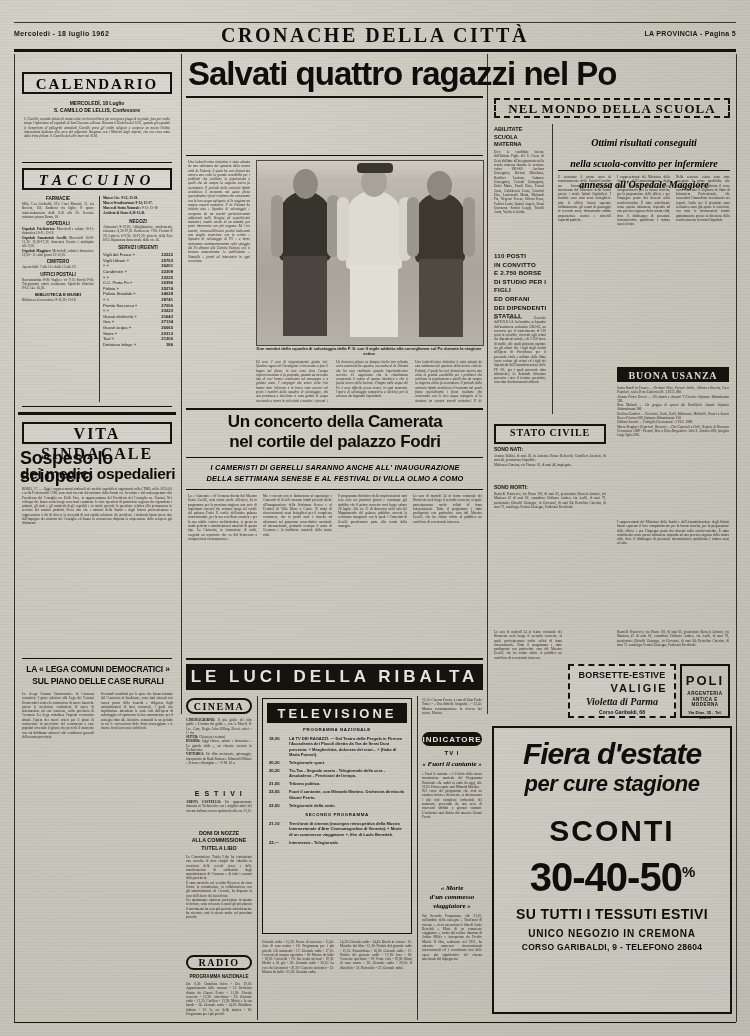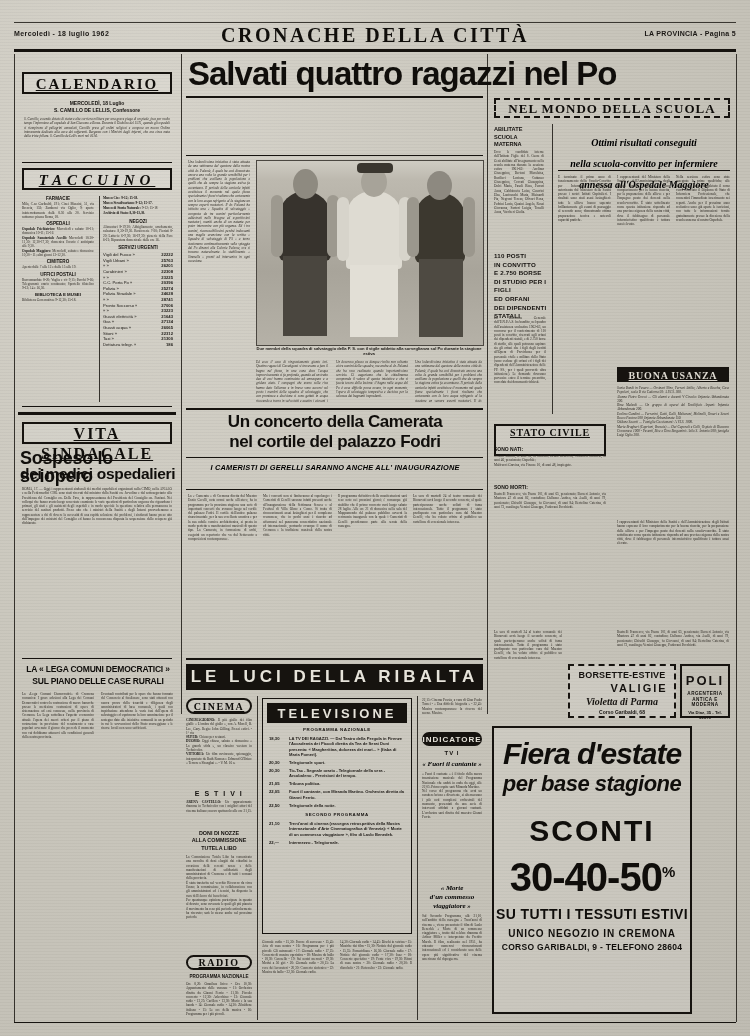--- a/index.html
+++ b/index.html
@@ -36,21 +36,20 @@
   #mast-rule-bot{position:absolute;left:14px;top:49px;width:722px;height:3px;background:#16130f;}
 
   
   .colrule{position:absolute;width:1px;background:#35322c;}
 
   
   .plate{
     border:2px solid #16130f;box-sizing:border-box;text-align:center;
     font-family:"Liberation Serif",serif;font-weight:bold;color:#100e0b;
     background:rgba(255,255,255,.10);
-    text-decoration:underline;
   }
   .dashed-plate{
     border:2px dashed #16130f;box-sizing:border-box;text-align:center;
     font-family:"Liberation Serif",serif;font-weight:bold;color:#100e0b;
   }
   .blackplate{
     background:#16130f;color:#e6e3da;text-align:center;
     font-family:"Liberation Sans",sans-serif;font-weight:bold;letter-spacing:2px;
     display:flex;align-items:center;justify-content:center;
   }
@@ -269,20 +268,21 @@
   <div class="box micro ital" style="left:256px;top:360px;width:72px;height:42px;overflow:hidden;">Ed ecco il caso di ringraziamento giunto ieri. Quattro ragazzi di Cavatigozzi si trovavano a fare il bagno nel fiume, in una zona dove l'acqua improvvisamente si fa profonda, quando ad un tratto due di essi hanno cominciato ad annaspare e a gridare aiuto. I compagni che erano sulla riva hanno dato l'allarme e in breve sono accorsi sul posto i membri della squadra di salvataggio, che con prontezza e decisione si sono gettati in acqua riuscendo a trarre in salvo tutti e quattro i giovani, i quali erano ormai allo stremo delle forze. I quattro ragazzi, una volta riportati a riva e praticate le prime cure, si sono ripresi rapidamente.</div>
   <div class="box micro ital" style="left:336px;top:360px;width:72px;height:42px;overflow:hidden;">Un doveroso plauso va dunque rivolto non soltanto ai tre uomini della squadra, ma anche al dr. Palamà che ha reso realizzato quando importantissimo servizio. Ci auguriamo che la cittadinanza comprenda il valore di questa iniziativa e che si faccia tesoro della lezione: il bagno nelle acque del Po è cosa difficile possa essere, in ogni momento, l'opera di salvataggio tempestiva e decisiva per la salvezza dei bagnanti imprudenti.</div>
   <div class="box micro ital" style="left:415px;top:360px;width:67px;height:42px;overflow:hidden;">Una lodevolissima iniziativa è stata attuata da una settimana dal questore della nostra città dr. Palamà, il quale ha così dimostrato ancora una volta la grande sensibilità per i problemi che assillano la popolazione e quelli che da sempre la stagione estiva fa accentuare. Il periodo della canicola infatti costituisce il momento nel quale fiume specialmente i fiumi risultano che certamente con le loro acque refrigerio al la stagione un sempre esperti nuotatori. Il dr. Palamà ha istituito una « Squadra di salvataggio » composta da tre uomini particolarmente addestrati nelle bisogna ed esperitissimi nuotatori, muniti anche di un natante per poter intervenire con più urgenza. Ed i tre uomini, riconoscibilissimi perché indossanti una maglia arancione con la scritta « Squadra di salvataggio di PS » a turno stazionano continuativamente sulla spiaggia del Po dinanzi alle Colonie Palama, ove si trovano naturalmente lo stabilimento « Sirenella » pronti ad intervenire in ogni occasione.</div>
 
   <div class="box rule hr2" style="left:186px;top:408px;width:297px;"></div>
 
   <div class="box center hl" style="left:186px;top:412px;width:298px;font-size:17px;line-height:20px;letter-spacing:-.4px;">Un concerto della Camerata</div>
   <div class="box center hl" style="left:186px;top:432px;width:298px;font-size:17px;line-height:20px;letter-spacing:-.4px;">nel cortile del palazzo Fodri</div>
   <div class="box rule hr1" style="left:186px;top:457px;width:297px;"></div>
   <div class="box center bold ital" style="left:188px;top:462px;width:294px;font-size:7.4px;line-height:11px;letter-spacing:.2px;font-family:'Liberation Sans',sans-serif;">I CAMERISTI DI GERELLI SARANNO ANCHE ALL' INAUGURAZIONE</div>
+  <div class="box center bold ital" style="left:188px;top:473px;width:294px;font-size:7.4px;line-height:11px;letter-spacing:.2px;font-family:'Liberation Sans',sans-serif;">DELLA SETTIMANA SENESE E AL FESTIVAL DI VILLA OLMO A COMO</div>
   <div class="box rule hr1" style="left:186px;top:489px;width:297px;"></div>
 
   <div class="box micro" style="left:188px;top:494px;width:69px;height:158px;overflow:hidden;">La « Camerata » di Cremona diretta dal Maestro Ennio Gerelli, nota ormai anche all'estero, ha in programma per la prossima stagione una serie di importanti concerti che avranno luogo nel cortile del palazzo Fodri. Il cortile dell'antico palazzo rinascimentale, per la sua eccellente acustica e per la sua nobile cornice architettonica, si presta in modo perfetto a manifestazioni musicali di questo tipo. La Camerata, in formazione di archi, eseguirà un repertorio che va dal Settecento a composizioni contemporanee.</div>
   <div class="box micro" style="left:263px;top:494px;width:69px;height:158px;overflow:hidden;">Ma i concerti non si limiteranno al capoluogo: i Cameristi di Gerelli saranno infatti presenti anche all'inaugurazione della Settimana Senese e al Festival di Villa Olmo a Como. Si tratta di riconoscimenti assai lusinghieri per il complesso cremonese, che in pochi anni è riuscito ad affermarsi nel panorama concertistico nazionale ed internazionale, portando ovunque il nome di Cremona e la tradizione musicale della nostra città.</div>
   <div class="box micro" style="left:338px;top:494px;width:69px;height:158px;overflow:hidden;">Il programma definitivo delle manifestazioni sarà reso noto nei prossimi giorni; è comunque già stabilito che il primo concerto avrà luogo sabato 28 luglio. Alle ore 21 di domenica nella sala del Mappamondo del palazzo pubblico avverrà la cerimonia inaugurale con la quale i Cameristi di Gerelli prenderanno parte alla serata della rassegna.</div>
   <div class="box micro" style="left:413px;top:494px;width:69px;height:158px;overflow:hidden;">La sera di martedì 24 al teatro comunale dei Rinnovati avrà luogo il secondo concerto, al quale parteciperanno anche solisti di fama internazionale. Tutto il programma è stato predisposto con particolare cura dal Maestro Gerelli, che ha voluto offrire al pubblico un cartellone di eccezionale interesse.</div>
 
   <div class="box dashed-plate" style="left:494px;top:98px;width:236px;height:20px;line-height:17px;font-size:13px;letter-spacing:1px;">NEL MONDO DELLA SCUOLA</div>
 
   <div class="box hdr-sans" style="left:494px;top:126px;width:50px;font-size:5.6px;line-height:7.5px;white-space:pre-line;">ABILITATE
@@ -310,21 +310,21 @@
   <div class="box micro" style="left:676px;top:175px;width:54px;height:218px;overflow:hidden;">Nella sessione estiva sono state assegnate le prime qualifiche; alle allieve che hanno completato il corso verrà rilasciato il Diploma di Stato di Infermiera Professionale, che consentirà l'immediato inserimento nei reparti. Anche per il prossimo anno scolastico sono già aperte le iscrizioni, con tutte le informazioni fornite gratuitamente presso la direzione della scuola annessa al nostro Ospedale.</div>
 
   <div class="box plate" style="left:617px;top:367px;width:112px;height:15px;line-height:13px;font-size:10px;letter-spacing:.8px;background:#16130f;color:#ddd9d0;border-color:#16130f;">BUONA USANZA</div>
   <div class="box micro ital" style="left:617px;top:386px;width:112px;height:128px;overflow:hidden;white-space:pre-line;">Sonia Bondi in Fusaro — Orsinari Nino, Ferrari Attilio, Alberto e Bocche, Case Popolari, scala B via Cadorna 50: A.V.I.S. 500.
 Alunna Pietro Grossi — Gli alunni e docenti V Circolo: Infanzia Abbandonata 300.
 Rina Malardi — Un gruppo di operai del Tessilificio Arpani: Infanzia Abbandonata 200.
 Evelino Gandini — Ferrarini, Gatti, Galli, Maltarani, Molinelli, Omari e Severi Rocco Pastore 500, Infanzia Abbandonata 150.
 Oddone Sacerti — Famiglia Cacciamani: A.V.I.S. 1000.
 Maria Bragheri (Caprioni, Brescia) — Dai Caporali e Colli, Ospizio di Ricovero Cremonese 1000 - Pesenti, Bice e Gino Bergamini: Asilo S. Antonio 500; famiglia Luigi Oglio 300.</div>
 
-  <div class="box plate" style="left:494px;top:424px;width:112px;height:32px;line-height:13px;font-size:10px;letter-spacing:.8px;">STATO CIVILE</div>
+  <div class="box plate" style="left:494px;top:424px;width:112px;height:20px;line-height:13px;font-size:10px;letter-spacing:.8px;">STATO CIVILE</div>
   <div class="box hdr-sans" style="left:494px;top:446px;width:112px;font-size:5px;">SONO NATI:</div>
   <div class="box micro" style="left:494px;top:454px;width:112px;height:28px;overflow:hidden;white-space:pre-line;">Avanzo Bellini, di anni 36, fu Antonio; Bruno Rebecchi, Cavallieri Anacleto, di anni 46, pensionato; Ospedale;
 Malfrucci Gravina, via Firenze 10, di anni 48, impiegato.</div>
   <div class="box hdr-sans" style="left:494px;top:484px;width:112px;font-size:5px;">SONO MORTI:</div>
   <div class="box micro" style="left:494px;top:492px;width:112px;height:132px;overflow:hidden;">Rastrelli Francesco, via Fiume 101, di anni 65, pensionato; Berneri Antonio, via Mantova 47 di anni 82, contadino; Delbono Andrea, via Aselli, di anni 79, pensionato; Ghisolfi Giuseppe, fu Giovanni, di anni 84; Bertolino Caterina, di anni 72, casalinga; Verzini Giuseppe, Padovani Pocchiotti.</div>
 
   <div class="box micro" style="left:617px;top:520px;width:112px;height:104px;overflow:hidden;">I rappresentanti del Ministero della Sanità e dell'Amministrazione degli Istituti hanno espresso il loro compiacimento per la buona riuscita, per la preparazione delle allieve e per l'impegno posto dai docenti nella scuola-convitto. È stato sottolineato come questa istituzione risponda ad una precisa esigenza della nostra città, dove il fabbisogno di personale infermieristico qualificato è tuttora assai elevato.</div>
 
   <div class="box micro" style="left:494px;top:630px;width:68px;height:58px;overflow:hidden;">La sera di martedì 24 al teatro comunale dei Rinnovati avrà luogo il secondo concerto, al quale parteciperanno anche solisti di fama internazionale. Tutto il programma è stato predisposto con particolare cura dal Maestro Gerelli, che ha voluto offrire al pubblico un cartellone di eccezionale interesse.</div>
   <div class="box micro" style="left:617px;top:630px;width:112px;height:58px;overflow:hidden;">Rastrelli Francesco, via Fiume 101, di anni 65, pensionato; Berneri Antonio, via Mantova 47 di anni 82, contadino; Delbono Andrea, via Aselli, di anni 79, pensionato; Ghisolfi Giuseppe, fu Giovanni, di anni 84; Bertolino Caterina, di anni 72, casalinga; Verzini Giuseppe, Padovani Pocchiotti.</div>
@@ -336,23 +336,23 @@
     <div class="center" style="margin-top:2px;font-family:'Liberation Sans',sans-serif;font-weight:bold;font-size:5px;color:#15120f;">Corso Garibaldi, 68</div>
   </div>
 
   <div class="box stamp" style="left:680px;top:664px;width:50px;height:54px;">
     <div class="center" style="margin-top:7px;font-family:'Liberation Sans',sans-serif;font-weight:bold;font-size:13px;letter-spacing:2px;color:#15120f;">POLI</div>
     <div class="center" style="margin-top:3px;font-family:'Liberation Sans',sans-serif;font-weight:bold;font-size:4.6px;letter-spacing:.5px;color:#15120f;">ARGENTERIA</div>
     <div class="center" style="margin-top:1px;font-family:'Liberation Sans',sans-serif;font-weight:bold;font-size:4.6px;letter-spacing:.5px;color:#15120f;">ANTICA E MODERNA</div>
     <div class="center" style="margin-top:3px;font-family:'Liberation Sans',sans-serif;font-weight:bold;font-size:4.2px;color:#15120f;">Via Diaz, 35 - Tel. 21379</div>
   </div>
 
-  <div class="adbox" style="left:492px;top:726px;width:200px;height:288px;">
+  <div class="adbox" style="left:492px;top:726px;width:240px;height:288px;">
     <div class="center" style="margin-top:10px;font-family:'Liberation Sans',sans-serif;font-weight:bold;font-style:italic;font-size:30px;line-height:32px;letter-spacing:-1px;color:#100e0b;">Fiera d'estate</div>
-    <div class="center" style="margin-top:2px;font-family:'Liberation Sans',sans-serif;font-weight:bold;font-style:italic;font-size:22px;line-height:24px;letter-spacing:-.5px;color:#100e0b;">per base stagione</div>
+    <div class="center" style="margin-top:2px;font-family:'Liberation Sans',sans-serif;font-weight:bold;font-style:italic;font-size:22px;line-height:24px;letter-spacing:-.5px;color:#100e0b;">per cure stagione</div>
     <div class="center" style="margin-top:19px;font-family:'Liberation Sans',sans-serif;font-weight:bold;font-size:30px;line-height:32px;letter-spacing:2px;color:#100e0b;">SCONTI</div>
     <div class="center" style="margin-top:4px;position:relative;font-family:'Liberation Sans',sans-serif;font-weight:bold;font-size:40px;line-height:42px;letter-spacing:-1px;color:#100e0b;">
       <span>30-40-50</span><span style="font-size:15px;vertical-align:super;">%</span>
     </div>
     <div class="center" style="margin-top:8px;font-family:'Liberation Sans',sans-serif;font-weight:bold;font-size:14px;letter-spacing:.4px;color:#100e0b;">SU TUTTI I TESSUTI ESTIVI</div>
     <div class="center" style="margin-top:6px;font-family:'Liberation Sans',sans-serif;font-weight:bold;font-size:10px;letter-spacing:.8px;color:#100e0b;">UNICO NEGOZIO IN CREMONA</div>
     <div class="center" style="margin-top:3px;font-family:'Liberation Sans',sans-serif;font-weight:bold;font-size:8.5px;letter-spacing:.3px;color:#100e0b;">CORSO GARIBALDI, 9 - TELEFONO 28604</div>
   </div>
 
   <div class="box rule hr2" style="left:186px;top:658px;width:297px;"></div>

